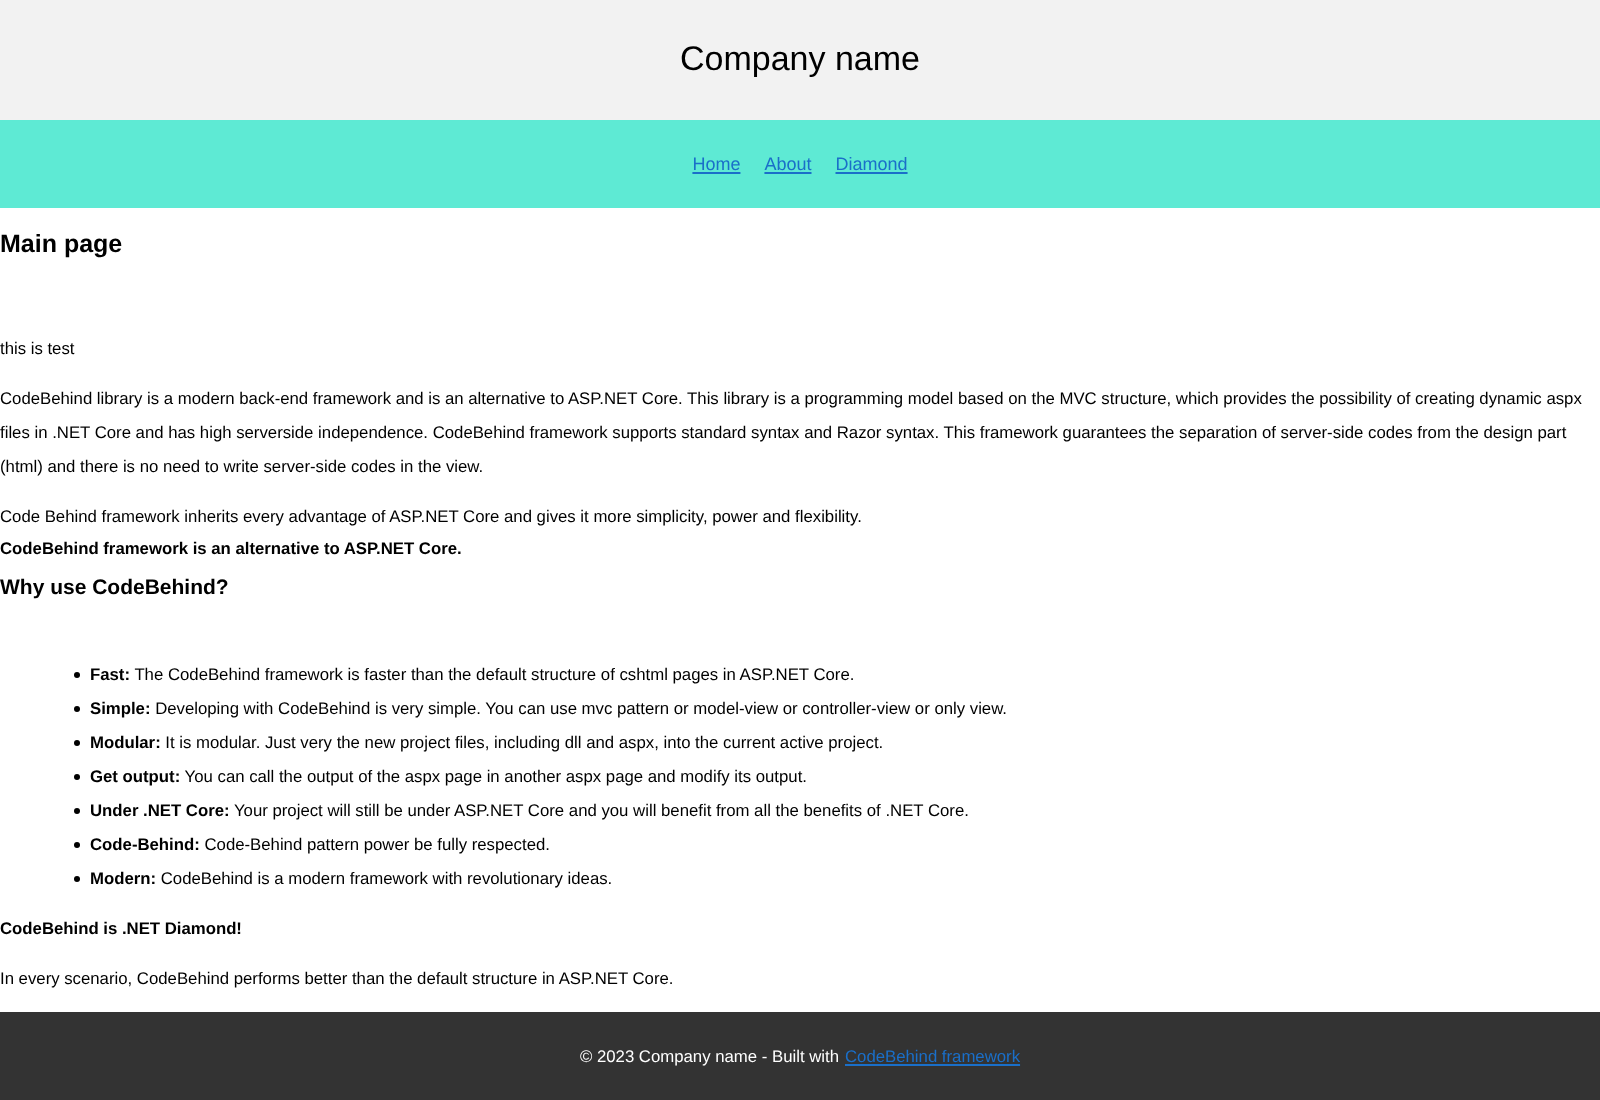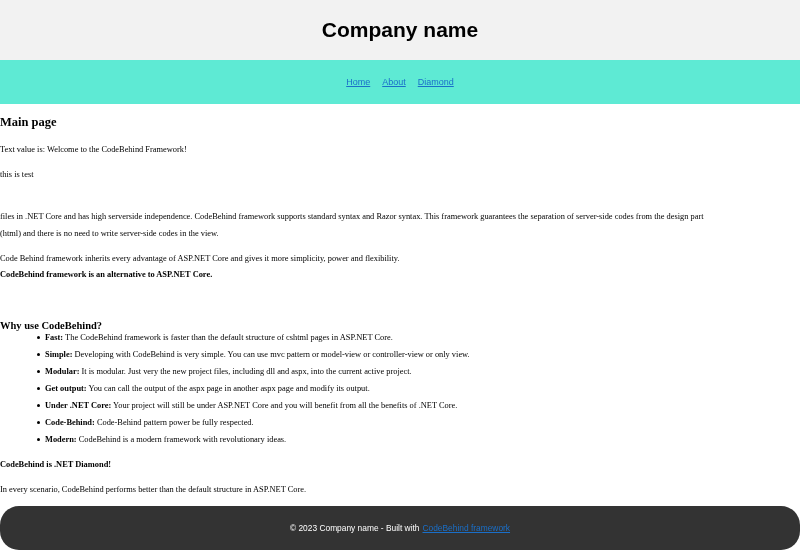--- a/index.html
+++ b/index.html
@@ -6,71 +6,70 @@
   body {
     width: 800px; height: 550px; overflow: hidden;
     font-family: "Liberation Sans", sans-serif;
     color: #000; background: #fff;
     font-size: 9px;
   }
   header.top {
     height: 60px; background: #f2f2f2;
     display: flex; align-items: center; justify-content: center;
   }
-  header.top h1 { margin: 0; font-size: 21px; font-weight: bold; }
+  header.top h1 { margin: 0; font-size: 17px; font-weight: normal; }
   nav.menu {
     height: 44px; background: #5eead4;
     display: flex; align-items: center; justify-content: center;
   }
   nav.menu a {
     color: #1a6fc9; text-decoration: underline; font-size: 9px;
     margin: 0 6px; cursor: pointer;
   }
-  main { padding: 0; height: 335px; font-family: Liberation Serif, serif; }
+  main { padding: 0; height: 335px; }
   main h2 { font-size: 12.5px; font-weight: bold; margin: 0; position: absolute; }
   main p, main li { font-size: 8.4px; line-height: 17px; margin: 0; }
   .abs { position: absolute; left: 0; }
   main h3 { font-size: 10.5px; font-weight: bold; margin: 0; }
   ul.feat { list-style: none; margin: 0; padding: 0; }
   ul.feat li { position: absolute; left: 12px; margin-left: 33px; }
   ul.feat li::before {
     content: ""; position: absolute; left: -8px; top: 7px;
     width: 3px; height: 3px; background: #000; border-radius: 50%;
   }
   footer.bottom {
     position: absolute; left: 0; top: 506px; width: 800px; height: 44px;
     background: #333; color: #fff;
     display: flex; align-items: center; justify-content: center;
     font-size: 8.4px;
-    border-radius: 19px;
   }
   footer.bottom a { color: #1a6fc9; text-decoration: underline; margin-left: 3px; cursor: pointer; }
 </style>
 </head>
 <body>
 
 <header class="top">
   <h1>Company name</h1>
 </header>
 
 <nav class="menu">
   <a>Home</a>
   <a>About</a>
   <a>Diamond</a>
 </nav>
 
 <main>
   <h2 class="abs" style="top:115px">Main page</h2>
-  <p class="abs" style="top:141px">Text value is: Welcome to the CodeBehind Framework!</p>
   <p class="abs" style="top:166px">this is test</p>
+  <p class="abs" style="top:191px">CodeBehind library is a modern back-end framework and is an alternative to ASP.NET Core. This library is a programming model based on the MVC structure, which provides the possibility of creating dynamic aspx</p>
   <p class="abs" style="top:208px">files in .NET Core and has high serverside independence. CodeBehind framework supports standard syntax and Razor syntax. This framework guarantees the separation of server-side codes from the design part</p>
   <p class="abs" style="top:225px">(html) and there is no need to write server-side codes in the view.</p>
   <p class="abs" style="top:250px">Code Behind framework inherits every advantage of ASP.NET Core and gives it more simplicity, power and flexibility.</p>
   <p class="abs" style="top:266px;font-weight:bold">CodeBehind framework is an alternative to ASP.NET Core.</p>
-  <h3 class="abs" style="top:320px">Why use CodeBehind?</h3>
+  <h3 class="abs" style="top:288px">Why use CodeBehind?</h3>
 
   <ul class="feat">
     <li style="top:329px"><b>Fast:</b><span> The CodeBehind framework is faster than the default structure of cshtml pages in ASP.NET Core.</span></li>
     <li style="top:346px"><b>Simple:</b><span> Developing with CodeBehind is very simple. You can use mvc pattern or model-view or controller-view or only view.</span></li>
     <li style="top:363px"><b>Modular:</b><span> It is modular. Just very the new project files, including dll and aspx, into the current active project.</span></li>
     <li style="top:380px"><b>Get output:</b><span> You can call the output of the aspx page in another aspx page and modify its output.</span></li>
     <li style="top:397px"><b>Under .NET Core:</b><span> Your project will still be under ASP.NET Core and you will benefit from all the benefits of .NET Core.</span></li>
     <li style="top:414px"><b>Code-Behind:</b><span> Code-Behind pattern power be fully respected.</span></li>
     <li style="top:431px"><b>Modern:</b><span> CodeBehind is a modern framework with revolutionary ideas.</span></li>
   </ul>

